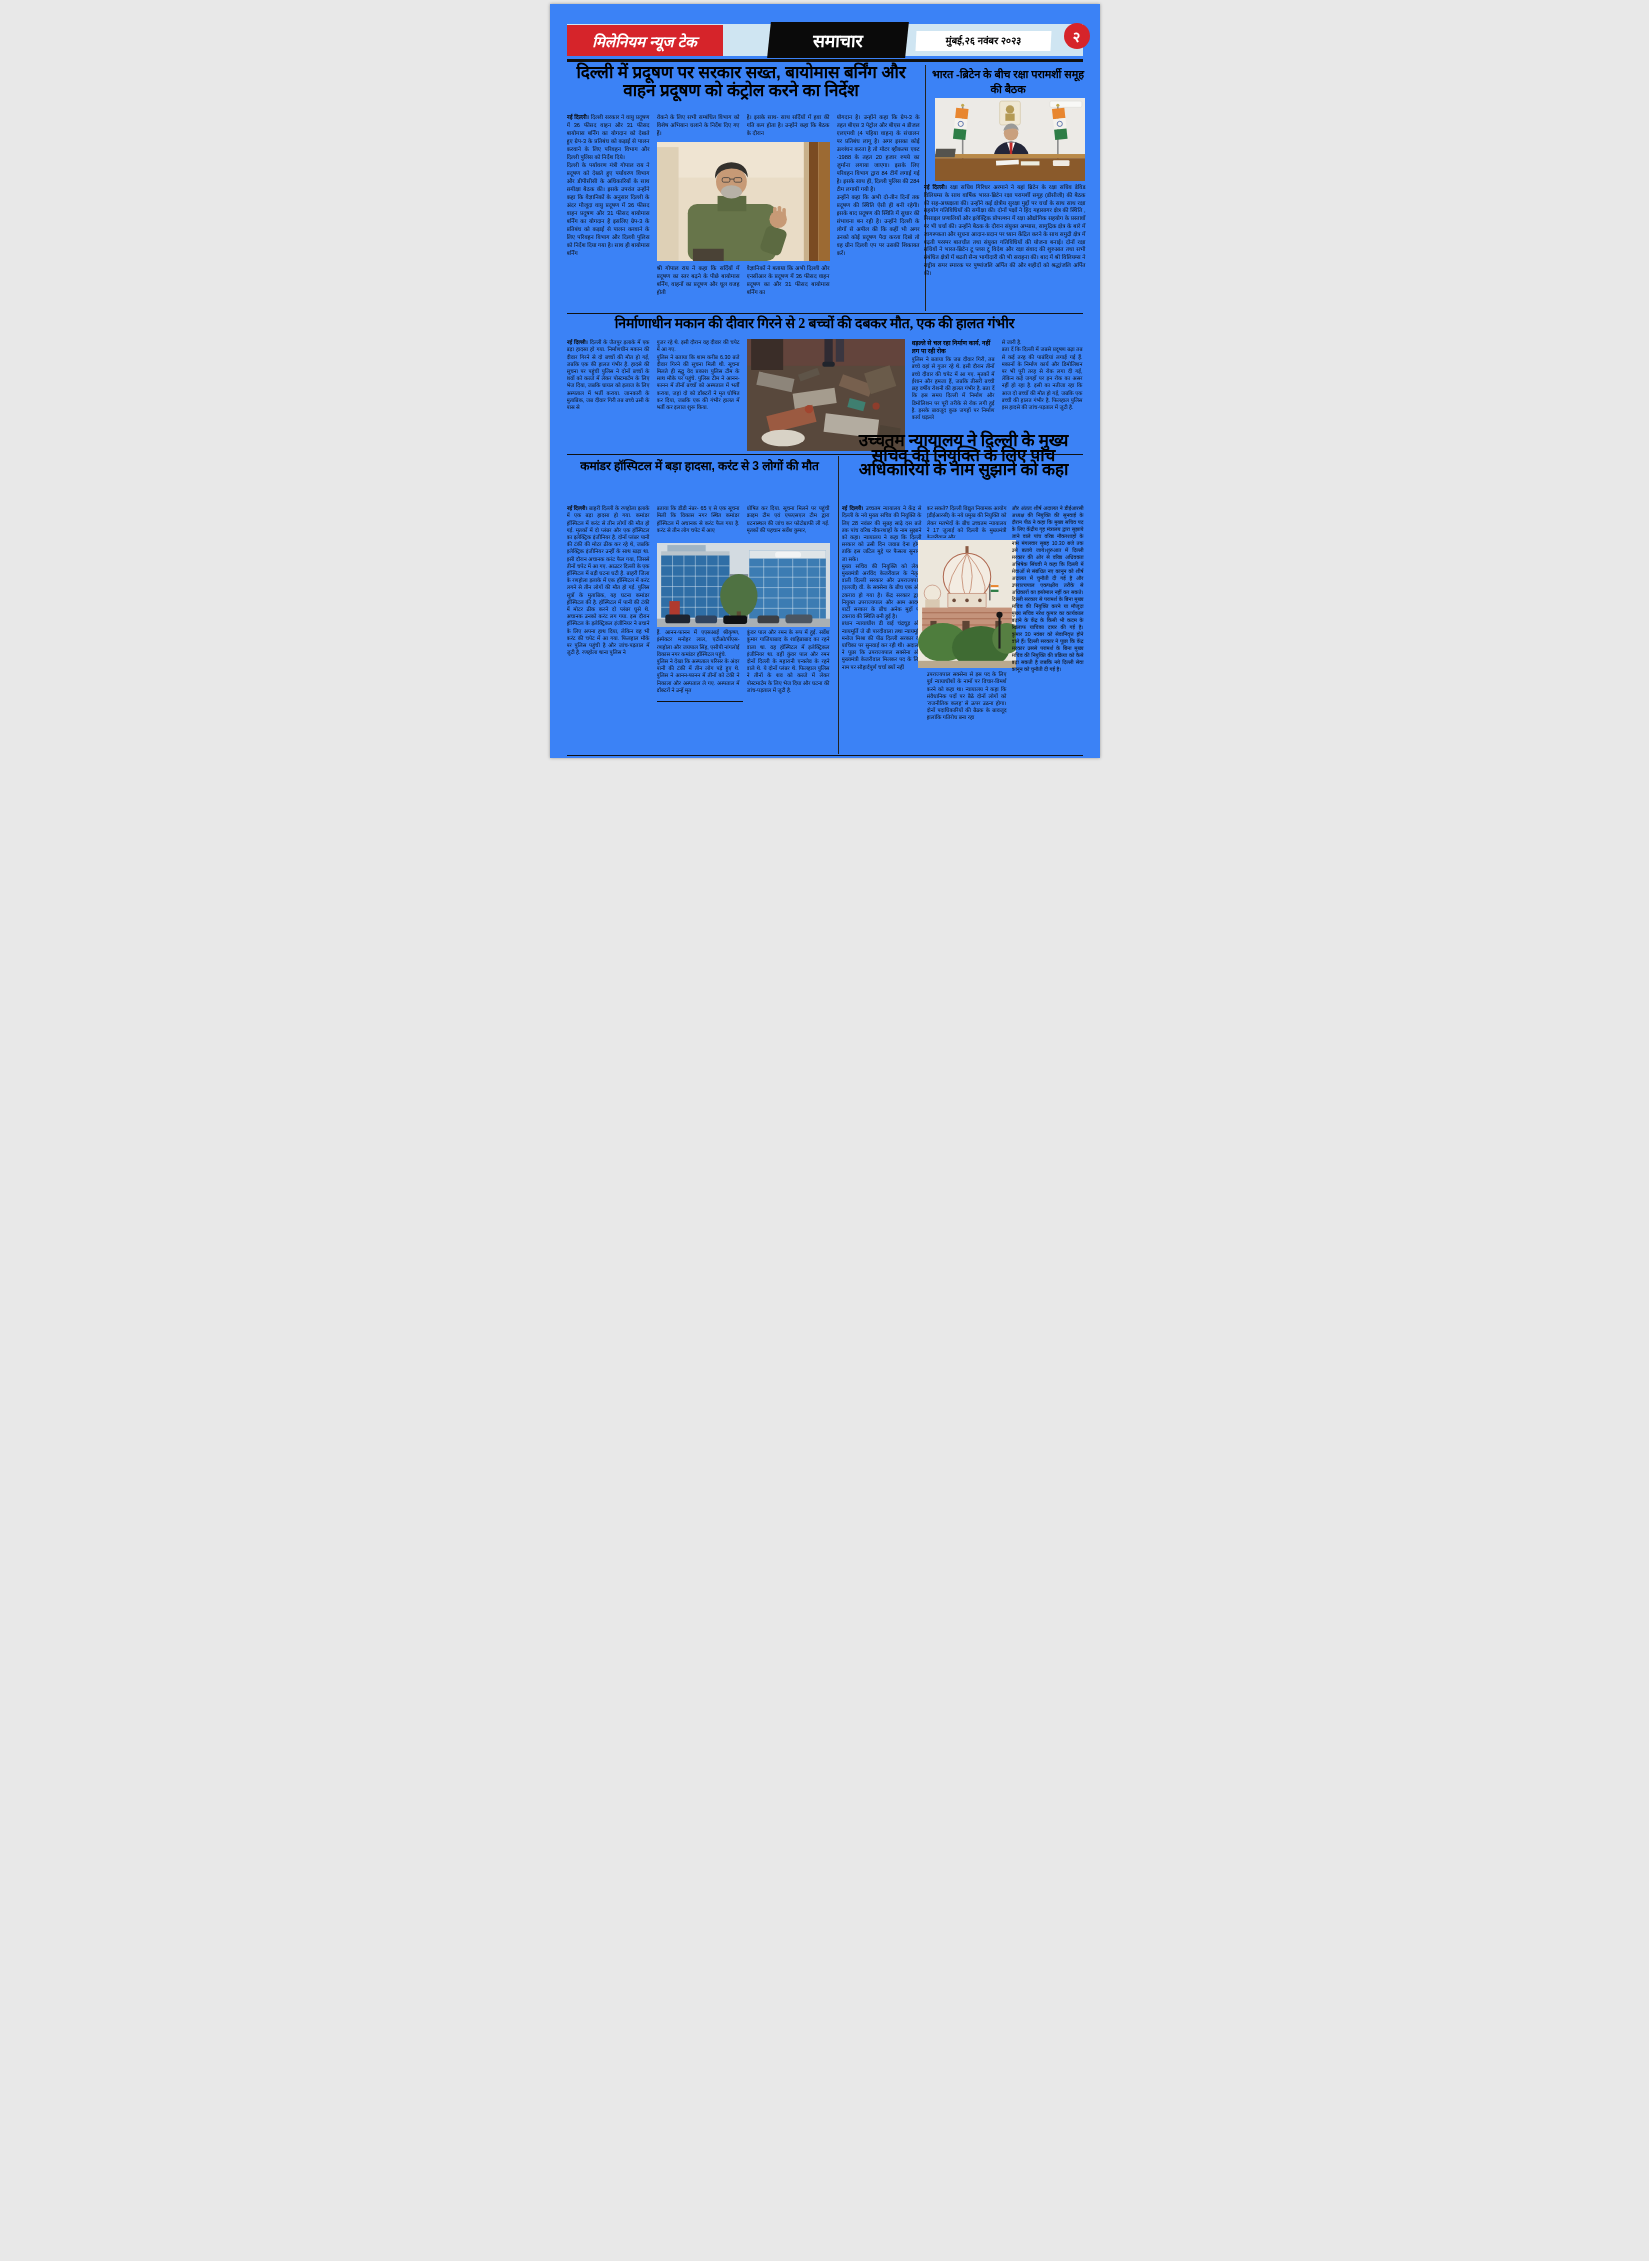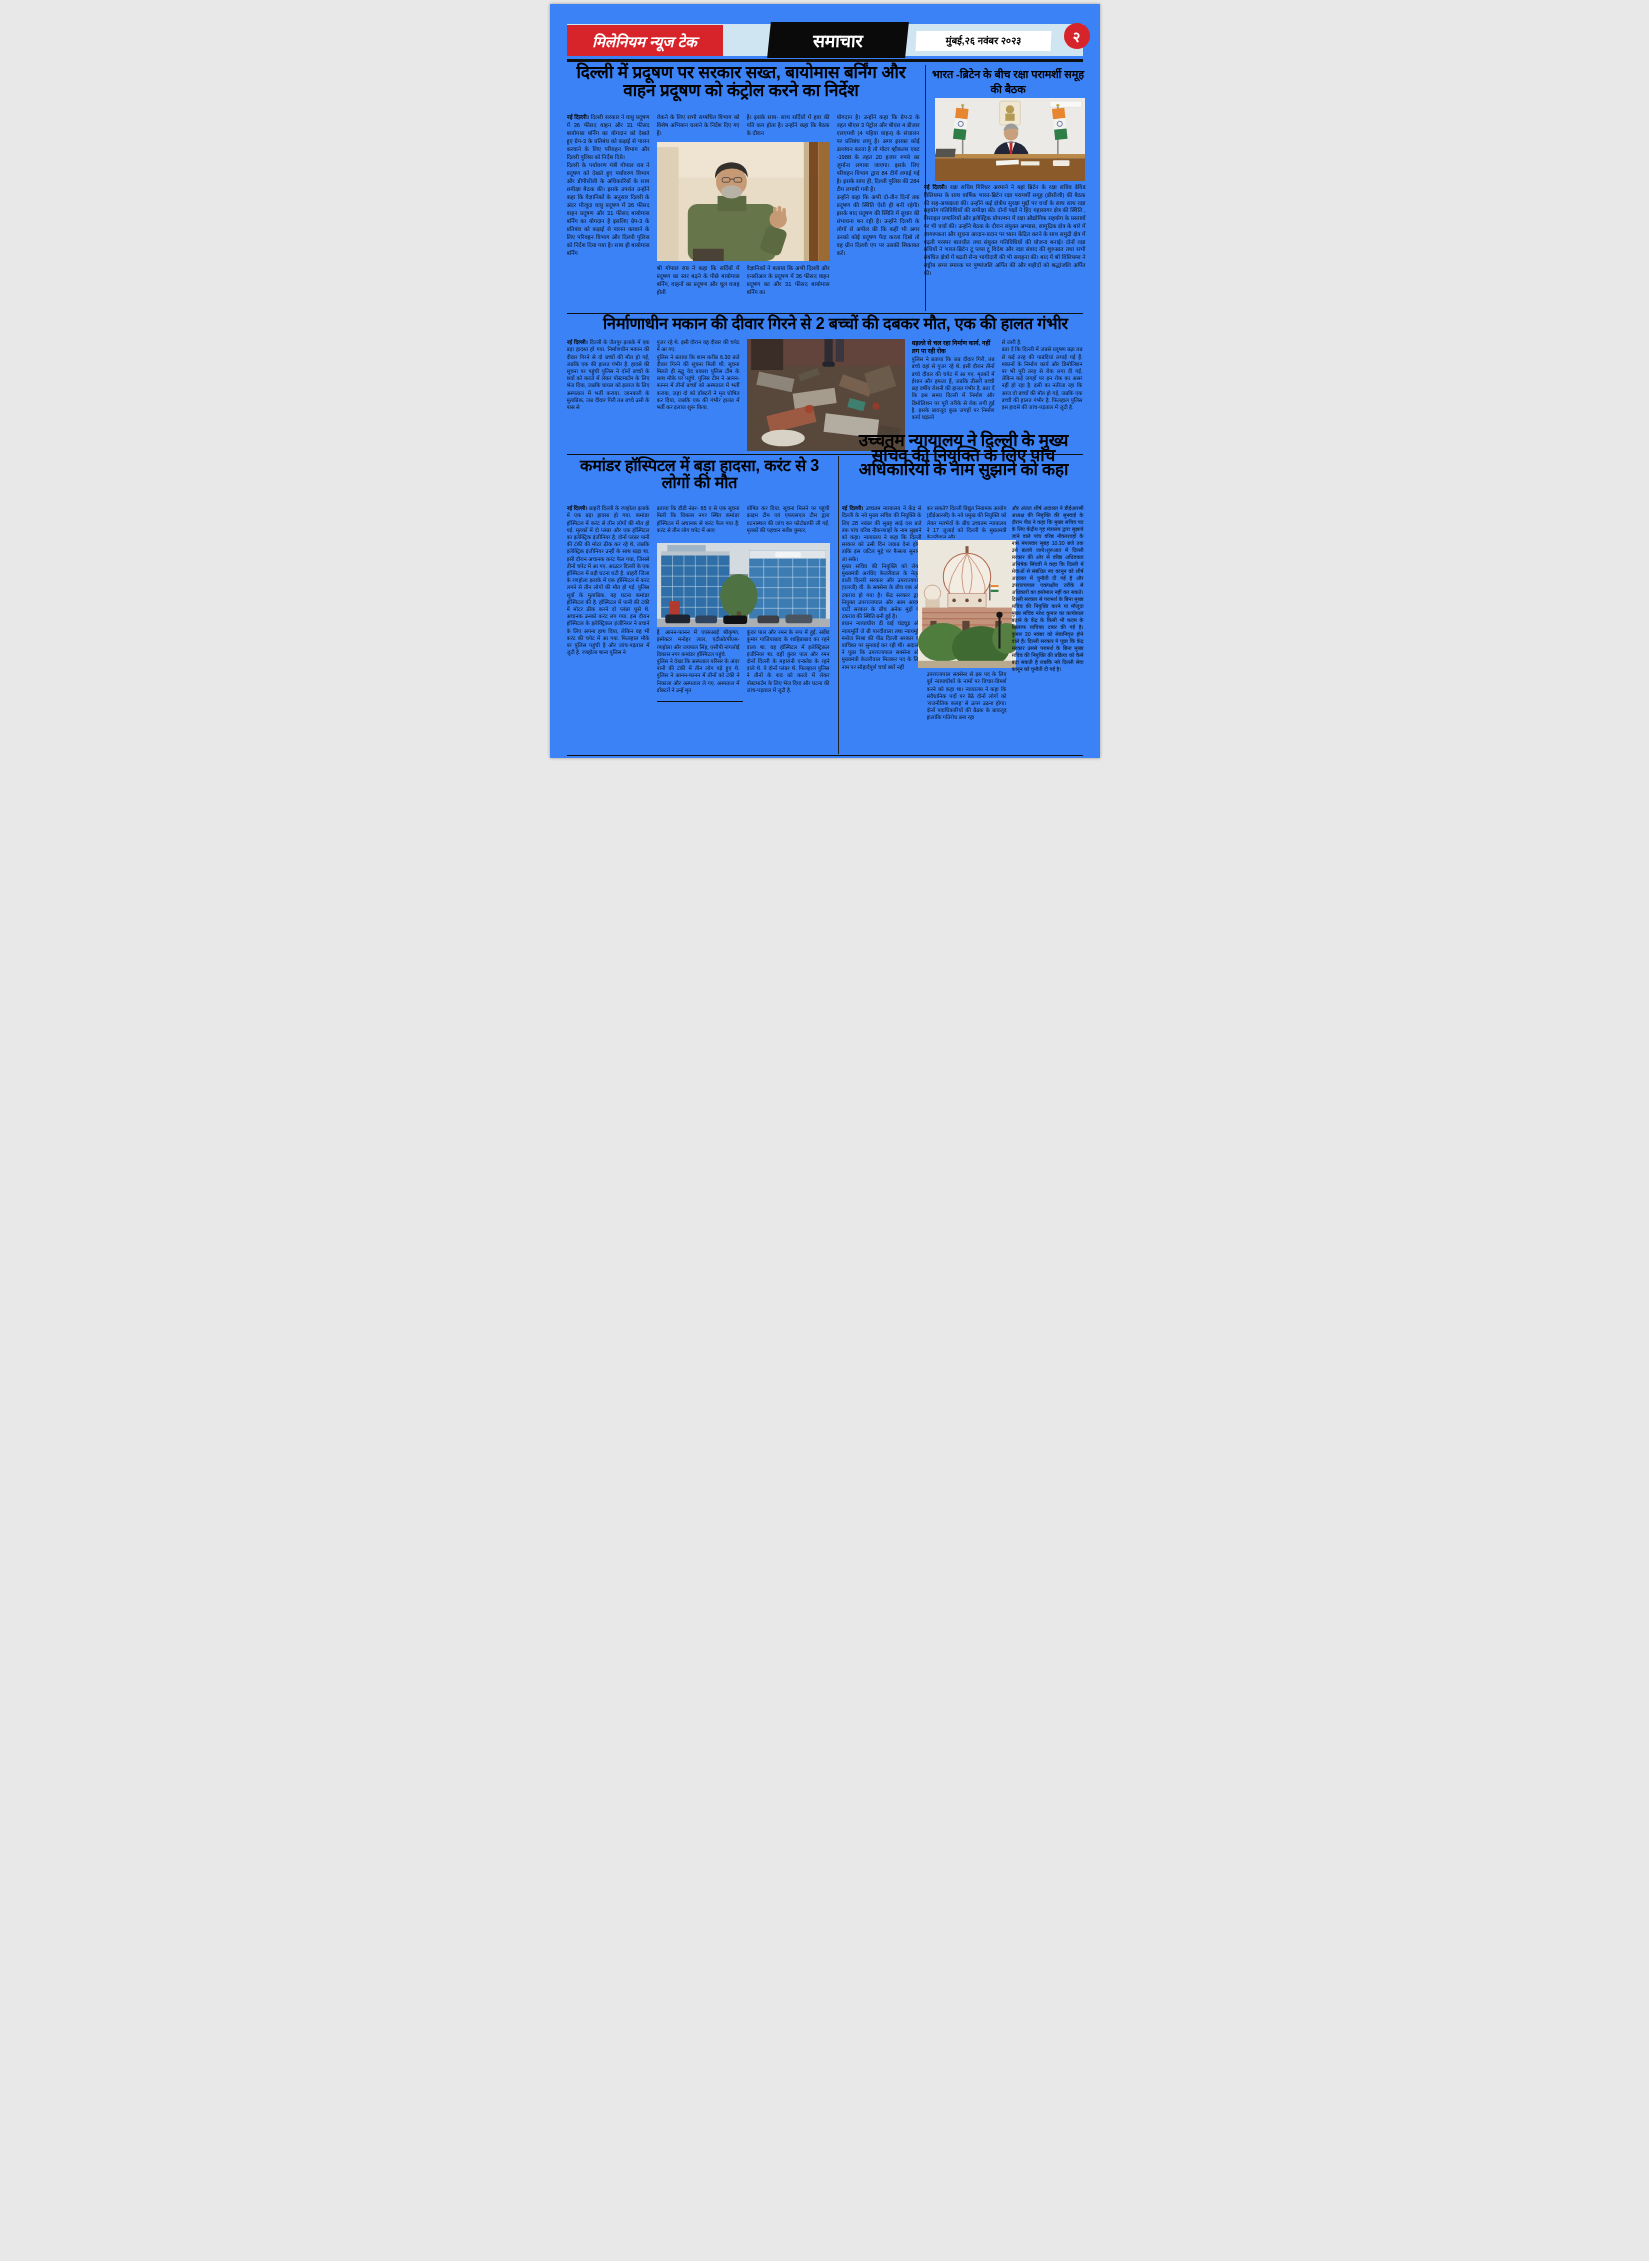--- a/index.html
+++ b/index.html
@@ -124,21 +124,21 @@
       <rect x="118" y="120" width="44" height="9" fill="#f4f4f0" transform="rotate(-3 140 124)"></rect>
       <rect x="166" y="122" width="36" height="8" fill="#ececdf"></rect>
       <rect x="228" y="120" width="32" height="11" rx="2" fill="#efeae2"></rect>
       <rect x="16" y="98" width="38" height="16" fill="#55534e" transform="skewX(-8)"></rect>
     </svg>
   </div>
 
   <div class="abs body-text" style="left:374px;top:180px;width:162px;height:127px;line-height:7.8px;"><b class="dl">नई दिल्ली।</b> <span>रक्षा सचिव गिरिधर अरमाने ने यहां ब्रिटेन के रक्षा सचिव डेविड विलियम्स के साथ वार्षिक भारत-ब्रिटेन रक्षा परामर्शी समूह (डीसीजी) की बैठक की सह-अध्यक्षता की। उन्होंने कई क्षेत्रीय सुरक्षा मुद्दों पर चर्चा के साथ साथ रक्षा सहयोग गतिविधियों की समीक्षा की। दोनों पक्षों ने हिंद महासागर क्षेत्र की स्थिति , मिसाइल प्रणालियों और इलेक्ट्रिक प्रोपल्शन में रक्षा औद्योगिक सहयोग के प्रस्तावों पर भी चर्चा की। उन्होंने बैठक के दौरान संयुक्त अभ्यास, सामुद्रिक क्षेत्र के बारे में जागरूकता और सूचना आदान-प्रदान पर ध्यान केंद्रित करने के साथ समुद्री क्षेत्र में बढ़ती परस्पर बातचीत तथा संयुक्त गतिविधियों की योजना बनाई। दोनों रक्षा सचिवों ने भारत-ब्रिटेन टू प्लस टू विदेश और रक्षा संवाद की शुरुआत तथा सभी संबंधित क्षेत्रों में बढती सैन्य भागीदारी की भी सराहना की। बाद में श्री विलियम्स ने राष्ट्रीय समर स्मारक पर पुष्पांजलि अर्पित की और शहीदों को श्रद्धांजलि अर्पित की।</span></div>
 
   <div class="abs rule-h" style="left:17px;top:309px;width:516px;height:1px;"></div>
-  <div class="abs headline" style="left:28px;top:312px;width:516px;font-size:16px;line-height:16px;">निर्माणाधीन मकान की दीवार गिरने से 2 बच्चों की दबकर मौत, एक की हालत गंभीर</div>
+  <div class="abs headline" style="left:7px;top:312px;width:516px;font-size:14px;line-height:16px;font-family:Liberation Serif, serif;">निर्माणाधीन मकान की दीवार गिरने से 2 बच्चों की दबकर मौत, एक की हालत गंभीर</div>
 
   <div class="abs body-text sm" style="left:17px;top:335px;width:83px;height:113px;"><b class="dl">नई दिल्ली।</b> <span>दिल्ली के जैतपुर इलाके में एक बड़ा हादसा हो गया. निर्माणधीन मकान की दीवार गिरने से दो बच्चों की मौत हो गई, जबकि एक की हालत गंभीर है. हादसे की सूचना पर पहुंची पुलिस ने दोनों बच्चों के शवों को कब्जे में लेकर पोस्टमार्टम के लिए भेज दिया, जबकि घायल को इलाज के लिए अस्पताल में भर्ती कराया. जानकारी के मुताबिक, जब दीवार गिरी तब बच्चे उसी के पास से</span></div>
   <div class="abs body-text sm" style="left:107px;top:335px;width:83px;height:113px;">गुजर रहे थे. इसी दौरान वह दीवार की चपेट में आ गए.
 पुलिस ने बताया कि शाम करीब 6.30 बजे दीवार गिरने की सूचना मिली थी. सूचना मिलते ही स्द्धु वेद प्रकाश पुलिस टीम के साथ मौके पर पहुंचे. पुलिस टीम ने आनन-फानन में तीनों बच्चों को अस्पताल में भर्ती कराया, जहां दो को डॉक्टरों ने मृत घोषित कर दिया, जबकि एक की गंभीर हालत में भर्ती कर इलाज शुरू किया.</div>
 
   <div class="abs photo" style="left:197px;top:335px;width:158px;height:112px;">
     <svg viewBox="0 0 306 217" preserveAspectRatio="none">
       <rect width="306" height="217" fill="#58483c"></rect>
       <rect width="306" height="52" fill="#63443c"></rect>
       <rect x="8" y="0" width="62" height="60" fill="#3a2d28"></rect>
@@ -163,21 +163,21 @@
   <div class="abs" style="left:362px;top:335px;width:83px;height:113px;overflow:hidden;">
     <div class="subhead">धड़ल्ले से चल रहा निर्माण कार्य, नहीं लग पा रही रोक</div>
     <div class="body-text sm" style="margin-top:1.6px;">पुलिस ने बताया कि जब दीवार गिरी, तब बच्चे वहां से गुजर रहे थे. इसी दौरान तीनों बच्चे दीवार की चपेट में आ गए. मृतकों में ईशान और हमजा हैं, जबकि तीसरी बच्ची छह वर्षीय रोशनी की हालत गंभीर है. बता दें कि इस समय दिल्ली में निर्माण और डिमोलिशन पर पूरी तरीके से रोक लगी हुई है. इसके बावजूद कुछ जगहों पर निर्माण कार्य धड़ल्ले</div>
   </div>
   <div class="abs body-text sm" style="left:452px;top:335px;width:81px;height:113px;">से जारी है.
 बता दें कि दिल्ली में जबसे प्रदूषण बढ़ा तब से कई तरह की पाबंदियां लगाई गई हैं. मकानों के निर्माण कार्य और डिमोलिशन पर भी पूरी तरह से रोक लगा दी गई, लेकिन कई जगहों पर इन रोक का असर नहीं हो रहा है. इसी का नतीजा रहा कि आज दो बच्चों की मौत हो गई, जबकि एक बच्ची की हालत गंभीर है. फिलहाल पुलिस इस हादसे की जांच-पड़ताल में जुटी है.</div>
 
   <div class="abs rule-h" style="left:17px;top:450px;width:516px;height:1px;"></div>
   <div class="abs rule-v" style="left:288px;top:452px;height:298px;"></div>
 
-  <div class="abs headline" style="left:25px;top:454px;width:250px;font-size:16px;line-height:16.6px;">कमांडर हॉस्पिटल में बड़ा हादसा, करंट से 3 लोगों की मौत</div>
+  <div class="abs headline" style="left:25px;top:454px;width:250px;font-size:12px;line-height:16.6px;">कमांडर हॉस्पिटल में बड़ा हादसा, करंट से 3 लोगों की मौत</div>
 
   <div class="abs body-text sm" style="left:17px;top:501px;width:83px;height:248px;"><b class="dl">नई दिल्ली।</b> <span>बाहरी दिल्ली के रणहोला इलाके में एक बड़ा हादसा हो गया. कमांडर हॉस्पिटल में करंट से तीन लोगों की मौत हो गई. मृतकों में दो प्लंबर और एक हॉस्पिटल का इलेक्ट्रिक इंजीनियर है. दोनों प्लंबर पानी की टंकी की मोटर ठीक कर रहे थे, जबकि इलेक्ट्रिक इंजीनियर उन्हीं के साथ खड़ा था. इसी दौरान अचानक करंट फैल गया, जिससे तीनों चपेट में आ गए. आउटर दिल्ली के एक हॉस्पिटल में बड़ी घटना घटी है. बाहरी जिला के रणहोला इलाके में एक हॉस्पिटल में करंट लगने से तीन लोगों की मौत हो गई. पुलिस सूत्रों के मुताबिक, यह घटना कमांडर हॉस्पिटल की है. हॉस्पिटल में पानी की टंकी में मोटर ठीक करने दो प्लंबर घुसे थे. अचानक उनको करंट लग गया. इस दौरान हॉस्पिटल के इलेक्ट्रिकल इंजीनियर ने बचाने के लिए अपना हाथ दिया, लेकिन वह भी करंट की चपेट में आ गया. फिलहाल मौके पर पुलिस पहुंची है और जांच-पड़ताल में जुटी है. रणहोला थाना पुलिस ने</span></div>
 
   <div class="abs body-text sm" style="left:107px;top:501px;width:83px;height:36px;">बताया कि डीडी नंबर- 65 ए से एक सूचना मिली कि विकास नगर स्थित कमांडर हॉस्पिटल में अचानक से करंट फैल गया है. करंट से तीन लोग चपेट में आए</div>
   <div class="abs body-text sm" style="left:197px;top:501px;width:83px;height:36px;">घोषित कर दिया. सूचना मिलने पर पहुंची क्राइम टीम एवं एफएसएल टीम द्वारा घटनास्थल की जांच कर फोटोग्राफी ली गई. मृतकों की पहचान सर्वेश कुमार,</div>
 
   <div class="abs photo" style="left:107px;top:539px;width:173px;height:84px;">
     <svg viewBox="0 0 334 162" preserveAspectRatio="none">
       <rect width="334" height="162" fill="#d3dbe1"></rect>
       <rect x="20" y="4" width="74" height="14" fill="#9fb4c4"></rect>

